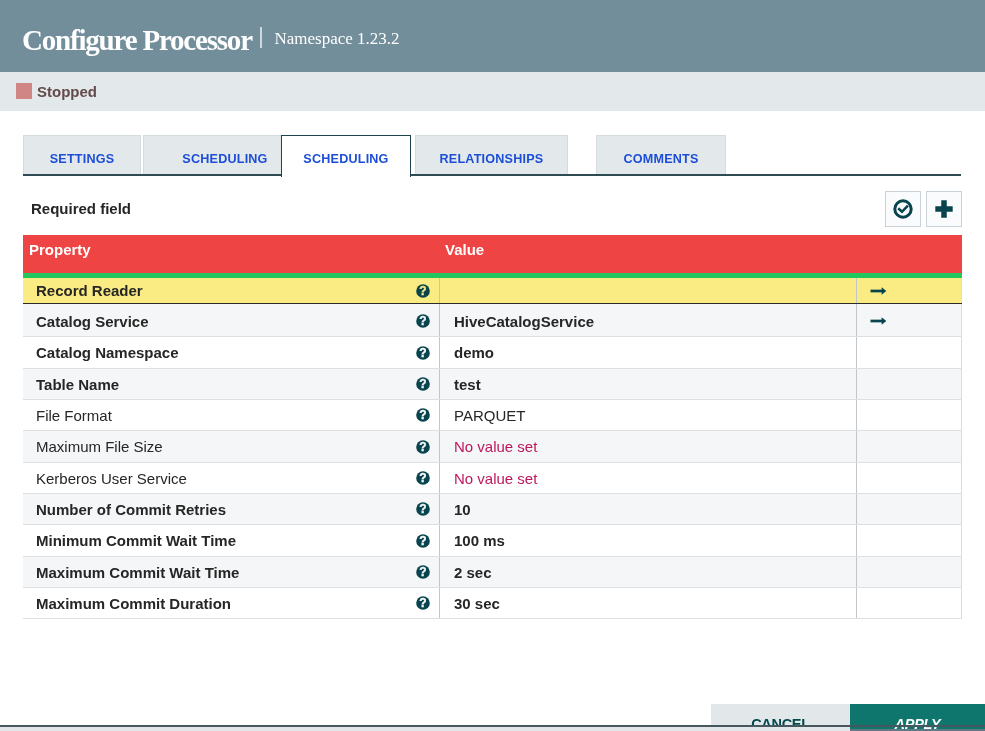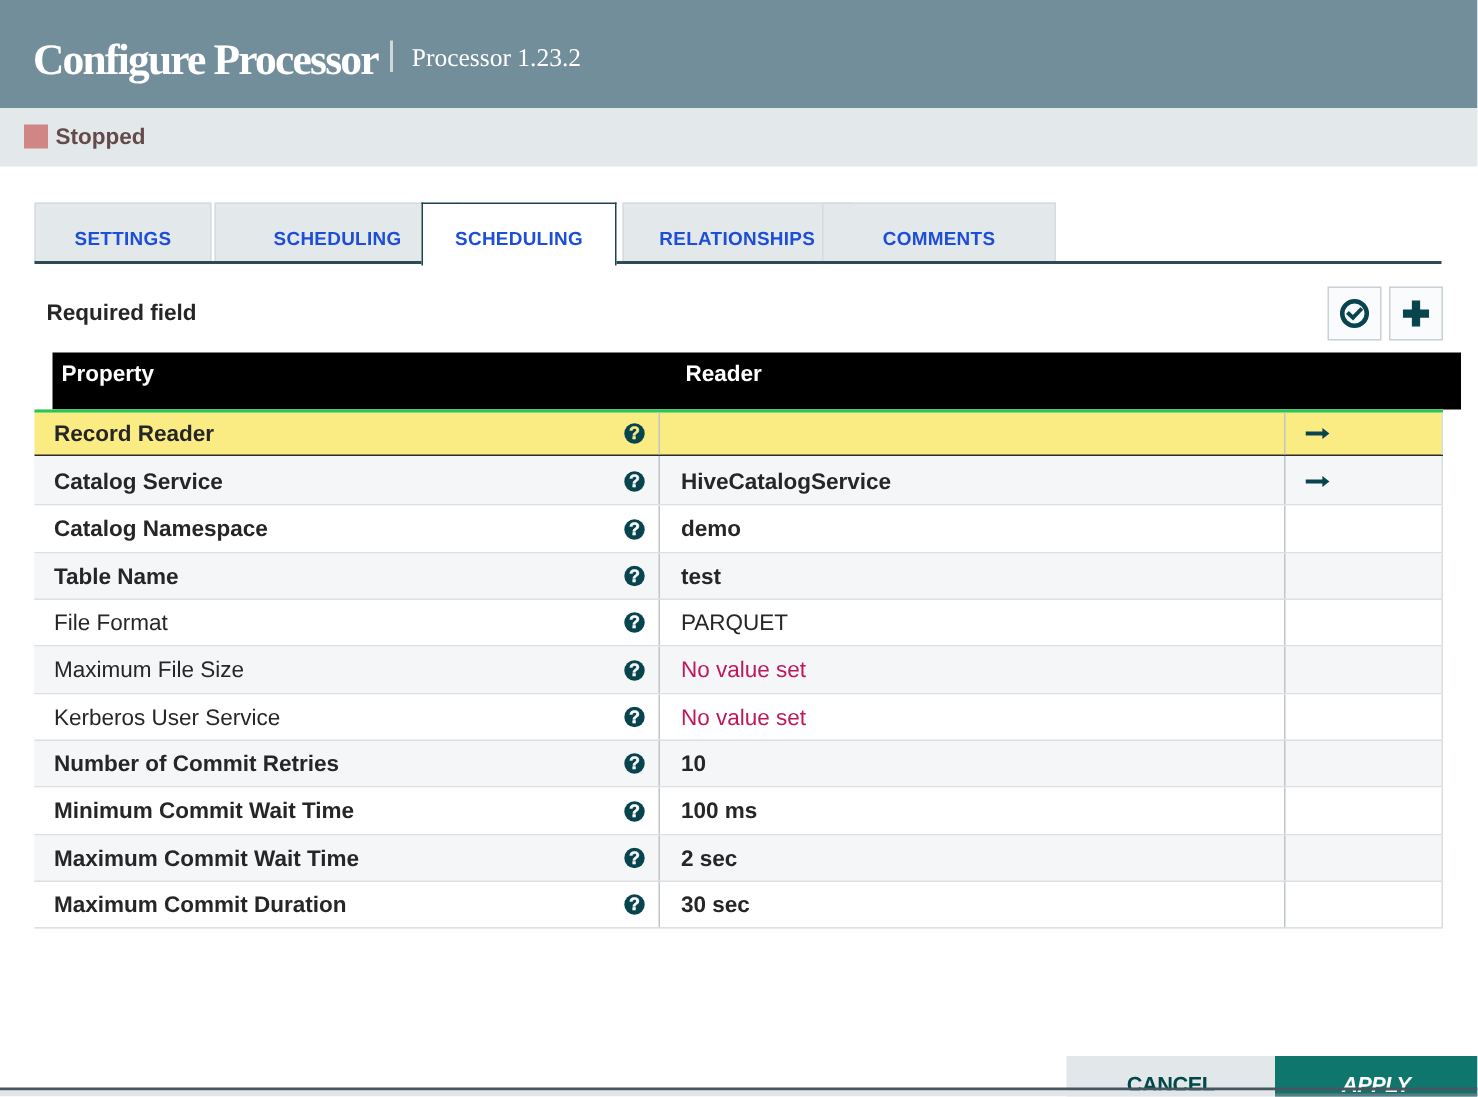--- a/index.html
+++ b/index.html
@@ -28,22 +28,22 @@
   #tabline { left:23px; top:174px; width:938px; height:2px; background:#2E4A53; }
   .tab.active { background:#fff; border:1.5px solid #1E454F; border-bottom:none;
     height:42px; z-index:3; }
 
   
   #reqf { left:31px; top:200px; font-weight:bold; font-size:15px; color:#262626; }
   .sqbtn { position:absolute; top:191px; width:36px; height:36px;
     background:#FAFBFC; border:1px solid #C9D1D6; }
 
   
-  #thead { left:23px; top:235px; width:939px; height:38px; background:#000000;
-    color:#fff; font-weight:bold; font-size:15px;margin-left:12px; }
+  #thead { left:23px; top:235px; width:939px; height:38px; background:#ef4444;
+    color:#fff; font-weight:bold; font-size:15px; }
   #thead .p { position:absolute; left:6px; top:0; line-height:29px; }
   #thead .v { position:absolute; left:422px; top:0; line-height:29px; }
 
   .row { position:absolute; left:23px; width:939px; font-size:15px; color:#262626; }
   .row .nm { position:absolute; left:13px; top:0; bottom:0; display:flex; align-items:center; }
   .row .vl { position:absolute; left:431px; top:0; bottom:0; display:flex; align-items:center; }
   .row.b { font-weight:bold; }
   .row .unset { color:#be185d; font-weight:normal; }
   .row .d1 { position:absolute; left:416px; top:0; bottom:0; width:1px; background:#BFC5C9; }
   .row .d2 { position:absolute; left:833px; top:0; bottom:0; width:1px; background:#BFC5C9; }
@@ -58,53 +58,53 @@
   #apply { left:850px; width:135px; background:#0f766e; color:#fff; height:41px;font-style:italic; }
   #botline { left:0; top:725px; width:985px; height:2px; background:#47575F; }
   #botstrip { left:0; top:727px; width:850px; height:4px; background:#E2E6E9; }
   #botstrip2 { left:850px; top:729px; width:135px; height:2px; background:#617985; }
 </style>
 </head>
 <body>
   <div class="abs" id="hdr"></div>
   <div class="abs" id="hdr-title">Configure Processor</div>
   <div class="abs" id="hdr-div"></div>
-  <div class="abs" id="hdr-sub">Processor 1.23.2</div>
+  <div class="abs" id="hdr-sub">Namespace 1.23.2</div>
 
   <div class="abs" id="status"></div>
   <div class="abs" id="stop-sq"></div>
   <div class="abs" id="stop-tx">Stopped</div>
 
   <div class="tab" style="left:23px; width:118px;">SETTINGS</div>
   <div class="tab" style="left:143px; width:164px;">SCHEDULING</div>
   <div class="tab" style="left:415px; width:153px;text-align:center;">RELATIONSHIPS</div>
-  <div class="tab" style="left:548px; width:156px;">COMMENTS</div>
+  <div class="tab" style="left:596px; width:130px;">COMMENTS</div>
   <div class="abs" id="tabline"></div>
   <div class="tab active" style="left:281px; width:130px;">SCHEDULING</div>
 
   <div class="abs" id="reqf">Required field</div>
   <div class="sqbtn" style="left:885px;">
     <svg width="34" height="34" viewBox="0 0 34 34">
       <circle cx="17" cy="17" r="8.2" fill="none" stroke="#07444E" stroke-width="3"></circle>
       <path d="M13.2 17.2 L16 19.8 L21 14.6" fill="none" stroke="#07444E" stroke-width="2.6" stroke-linecap="square"></path>
     </svg>
   </div>
   <div class="sqbtn" style="left:926px;">
     <svg width="34" height="34" viewBox="0 0 34 34">
       <path d="M17 8.3 V25.7 M8.3 17 H25.7" stroke="#07444E" stroke-width="5.5"></path>
     </svg>
   </div>
 
   <div class="abs" id="thead">
     <span class="p">Property</span>
-    <span class="v">Reader</span>
+    <span class="v">Value</span>
   </div>
 
   <div id="rows">
-  <div class="row b" style="top:273px;height:31px;background:#FBEB83;border-top:2px solid #22c55e;border-bottom:1px solid #2B2B2B;">
+  <div class="row b" style="top:273px;height:31px;background:#FBEB83;border-top:5px solid #22c55e;border-bottom:1px solid #2B2B2B;">
       <span class="nm">Record Reader</span>
       <svg class="qi" width="14" height="14" viewBox="0 0 14 14">
         <circle cx="7" cy="7" r="6.8" fill="#07444E"></circle>
         <text x="7" y="10.8" text-anchor="middle" font-size="12" font-weight="bold" stroke-width="0.35" fill="#FBEB83" stroke="#FBEB83">?</text>
       </svg>
       <svg class="arr" width="17" height="16" viewBox="0 0 17 16">
         <path d="M0.5 8 H12.2" stroke="#07444E" stroke-width="2.7"></path>
         <path d="M11.6 4.3 L16.3 8 L11.6 11.7 z" fill="#07444E"></path>
       </svg>
       <span class="d1"></span>

